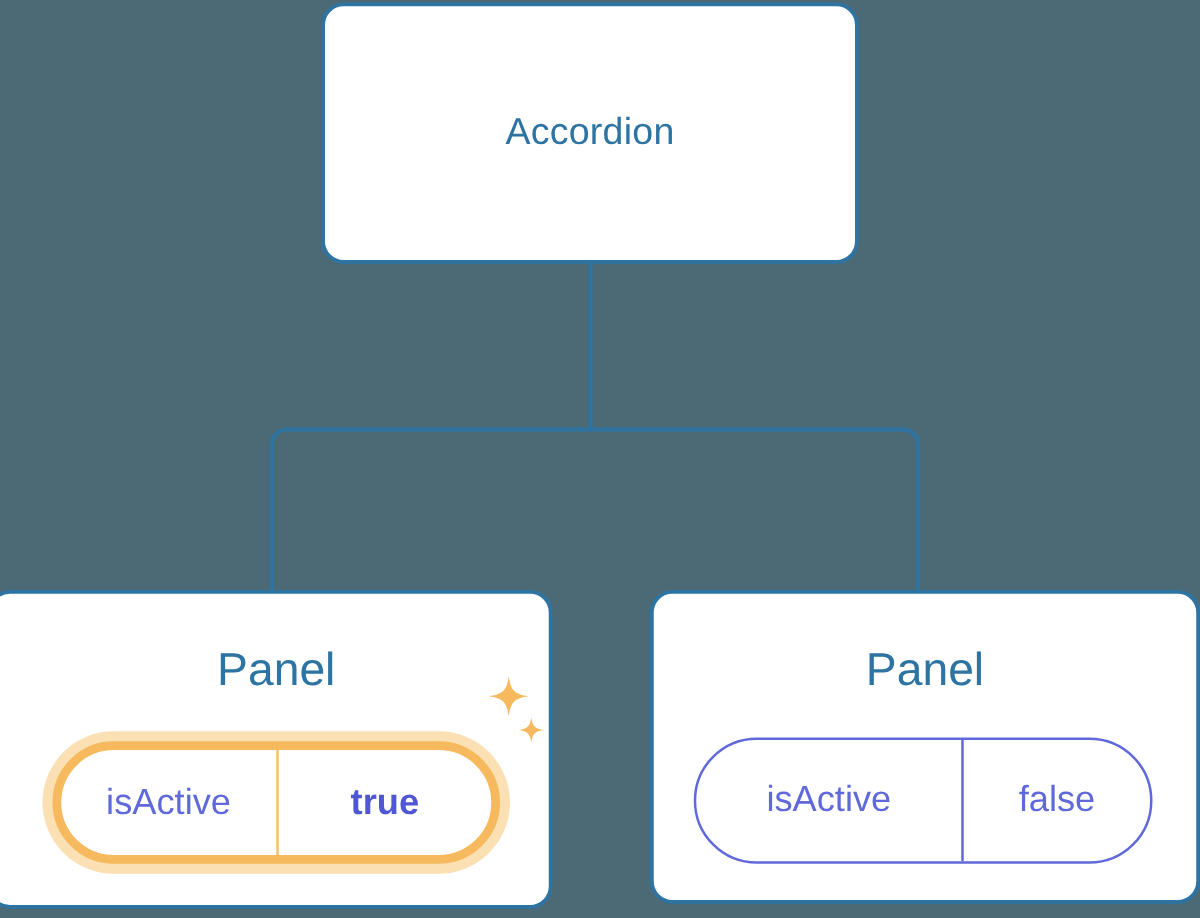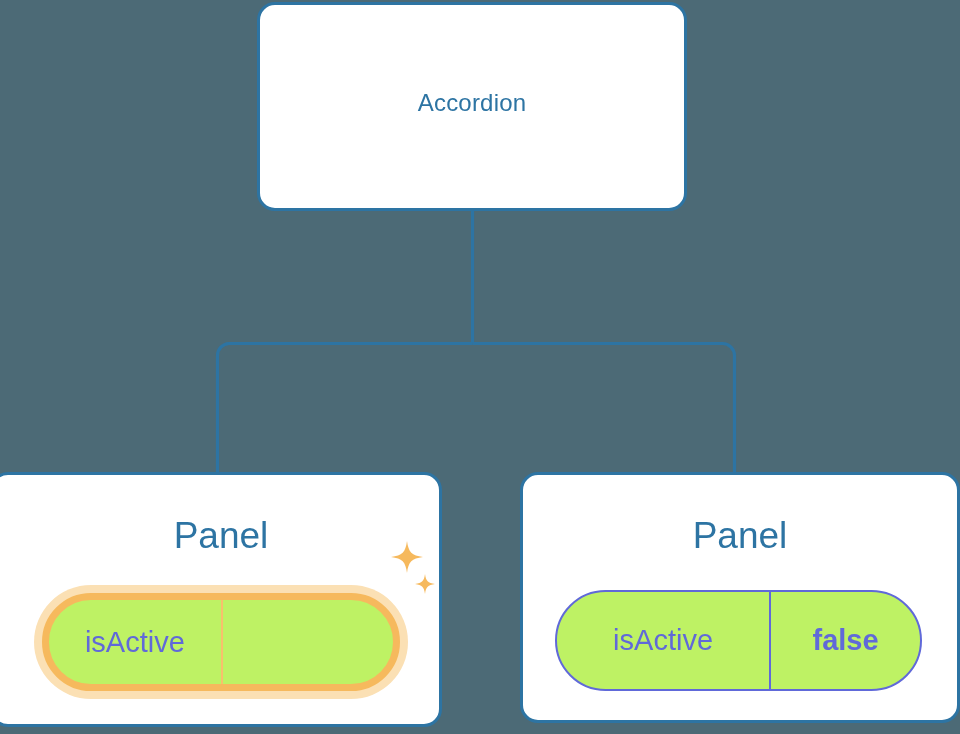--- a/index.html
+++ b/index.html
@@ -61,40 +61,40 @@
   .node-title {
     color: #2d74a3;
     text-align: center;
     font-weight: 400;
     white-space: nowrap;
   }
   #accordion-title {
     position: absolute;
     left: 0; right: 0;
     top: 84px;
-    font-size: 24px;
+    font-size: 30px;
     letter-spacing: 0.2px;
   }
   .panel-title {
     position: absolute;
     left: 10px; right: 0;
     top: 40px;
     font-size: 37px;
   }
   #panel-card-right .panel-title {
     left: 0;
   }
 
   
   .prop-pill {
     position: absolute;
     display: flex;
     align-items: stretch;
     box-sizing: border-box;
-    background: #bef264;
+    background: #ffffff;
     border-radius: 999px;
     overflow: hidden;
   }
   .prop-cell {
     display: flex;
     align-items: center;
     justify-content: center;
     box-sizing: border-box;
     white-space: nowrap;
   }
@@ -136,21 +136,21 @@
     width: 59%;
     color: #6069d9;
     font-size: 29px;
     font-weight: 400;
     border-right: 2px solid #6069d9;
   }
   #pill-right .prop-value {
     width: 41%;
     color: #6069d9;
     font-size: 29px;
-    font-weight: 700;
+    font-weight: 400;
   }
 
   
   #sparkle-group {
     position: absolute;
     left: 386px;
     top: 541px;
     width: 56px;
     height: 62px;
     z-index: 4;
@@ -173,20 +173,21 @@
   <div class="node-card" id="accordion-card">
     <div class="node-title" id="accordion-title">Accordion</div>
   </div>
 
   <div class="node-card" id="panel-card-left">
     <div class="node-title panel-title">Panel</div>
   </div>
 
   <div class="prop-pill" id="pill-left">
     <div class="prop-cell prop-key">isActive</div>
+    <div class="prop-cell prop-value">true</div>
   </div>
 
   <svg id="sparkle-group" viewBox="0 0 56 62" xmlns="http://www.w3.org/2000/svg">
     <path fill="#f6b95d" d="M 21 0 C 22.6 11.4 25.6 14.4 37 16 C 25.6 17.6 22.6 20.6 21 32 C 19.4 20.6 16.4 17.6 5 16 C 16.4 14.4 19.4 11.4 21 0 Z"></path>
     <path fill="#f6b95d" d="M 39 33 C 40 40.1 41.9 42 49 43 C 41.9 44 40 45.9 39 53 C 38 45.9 36.1 44 29 43 C 36.1 42 38 40.1 39 33 Z"></path>
   </svg>
 
   <div class="node-card" id="panel-card-right">
     <div class="node-title panel-title">Panel</div>
   </div>

